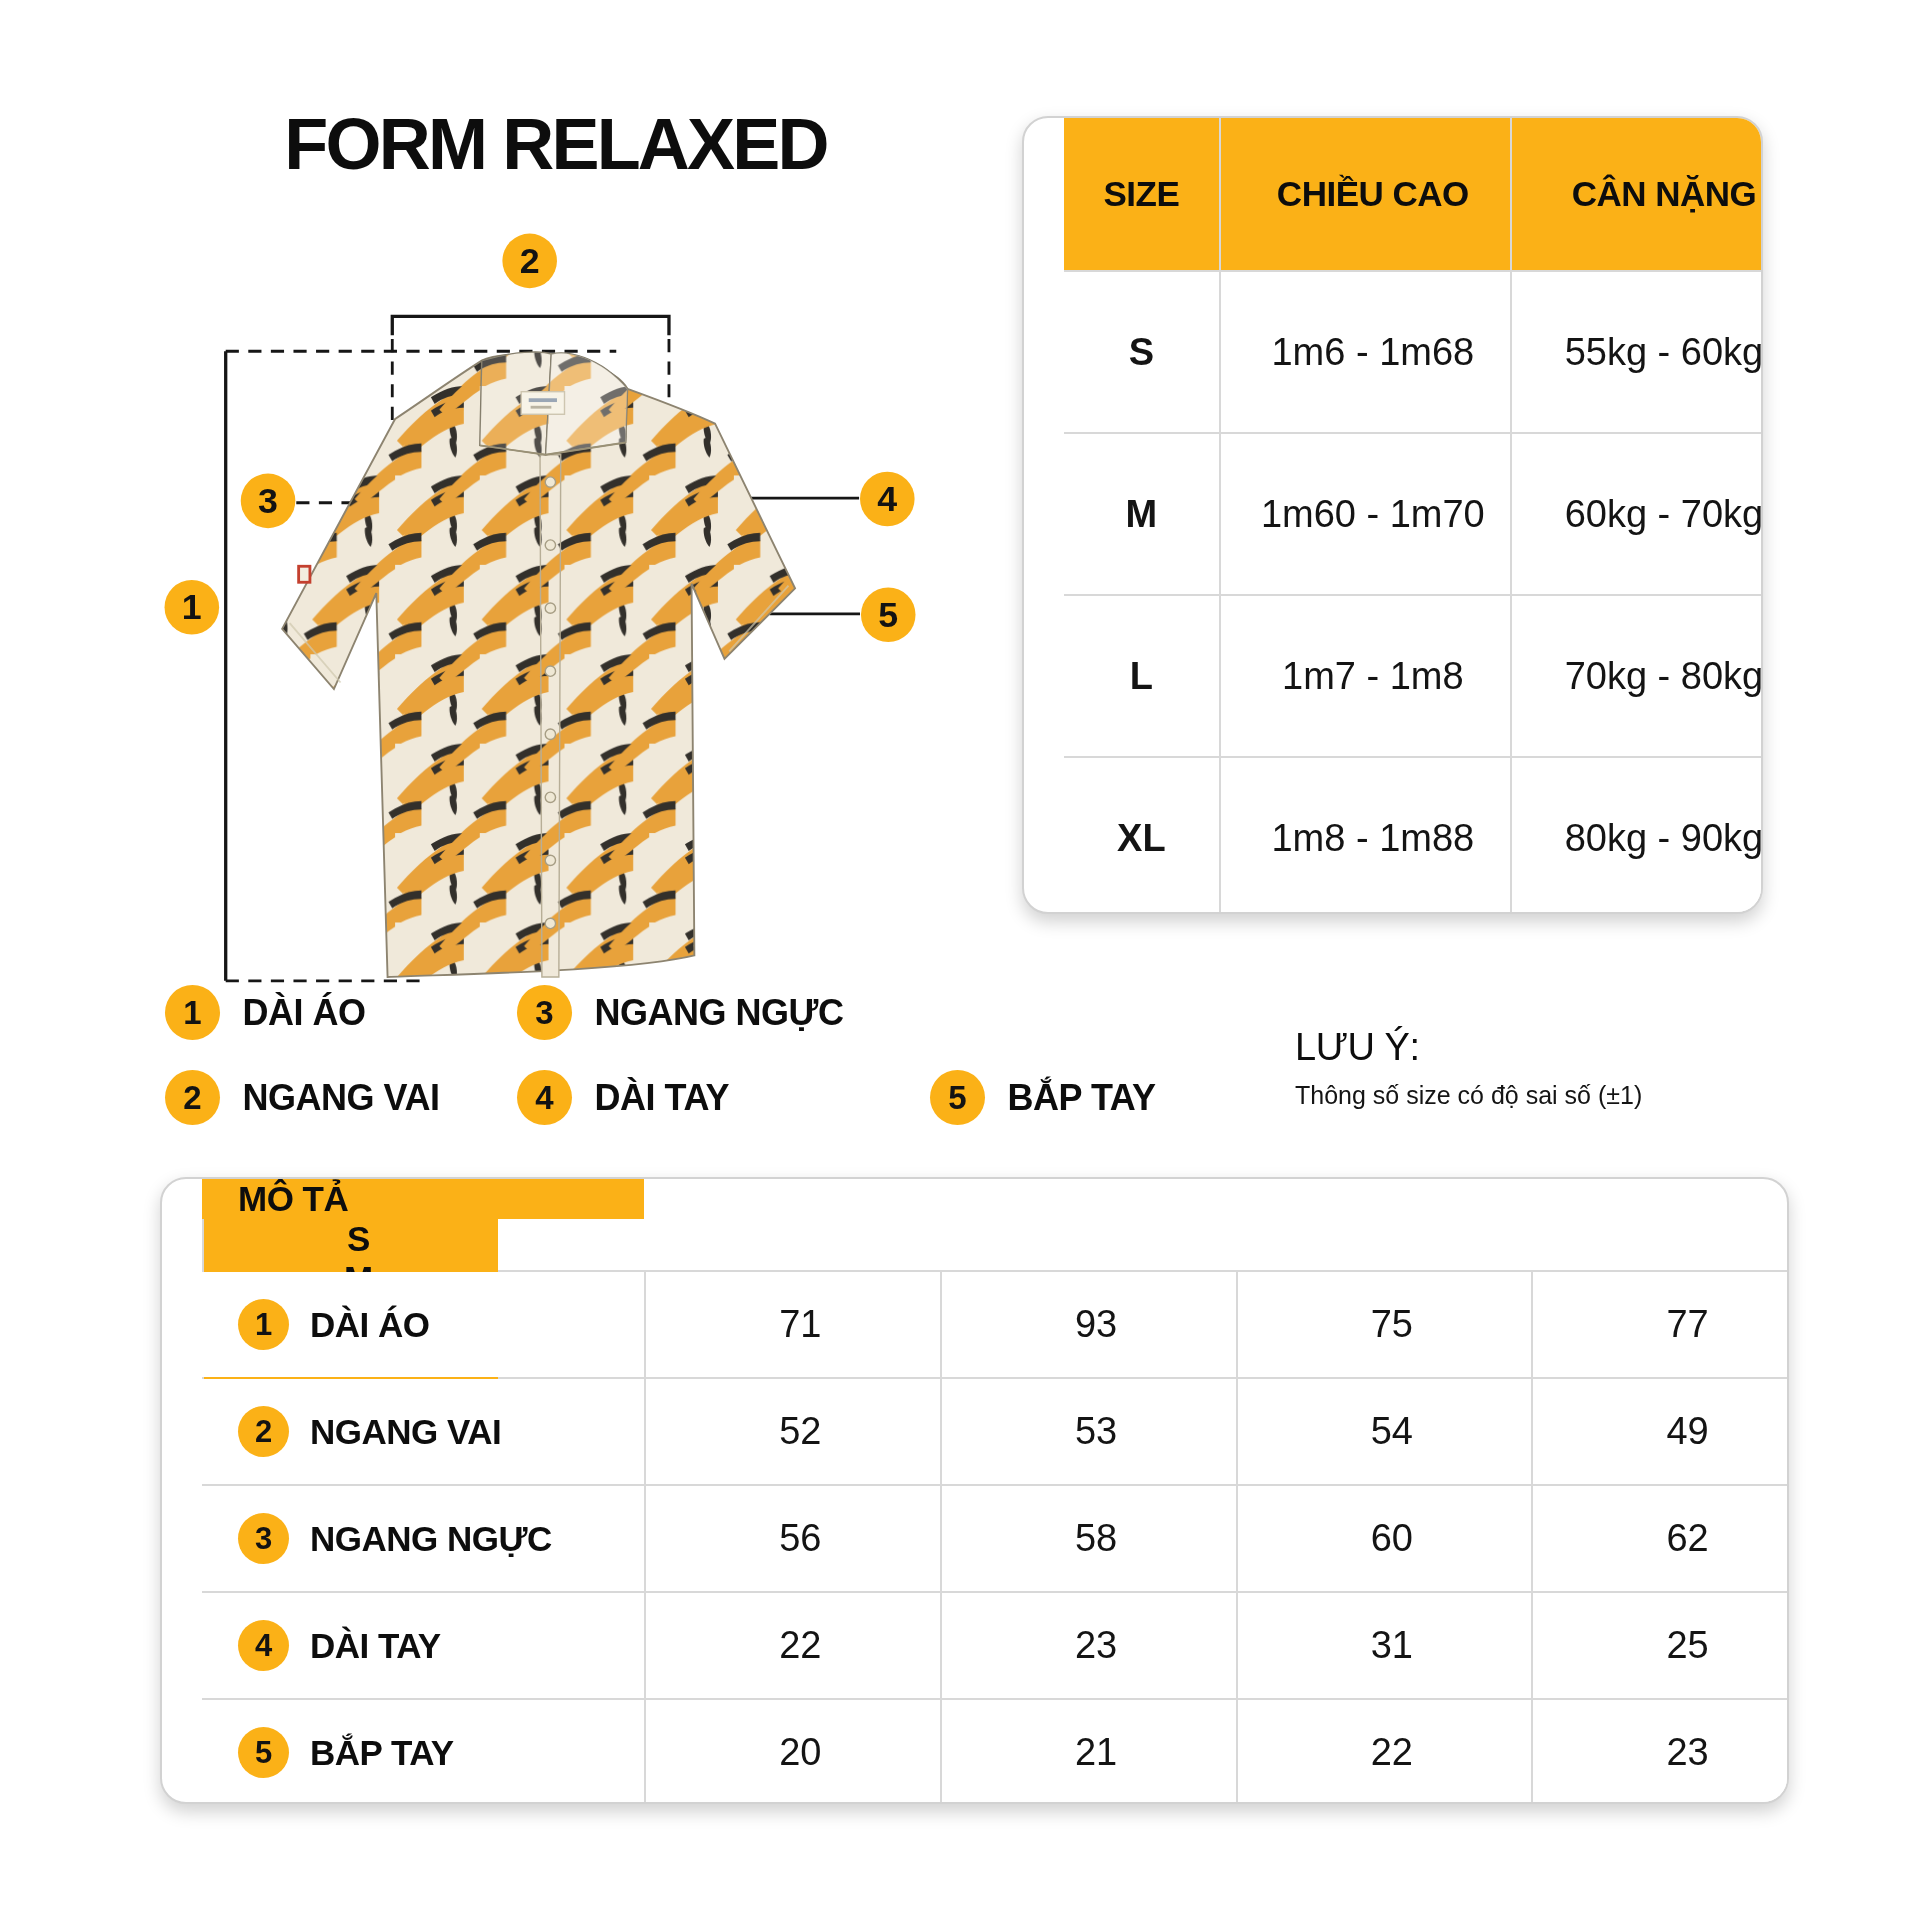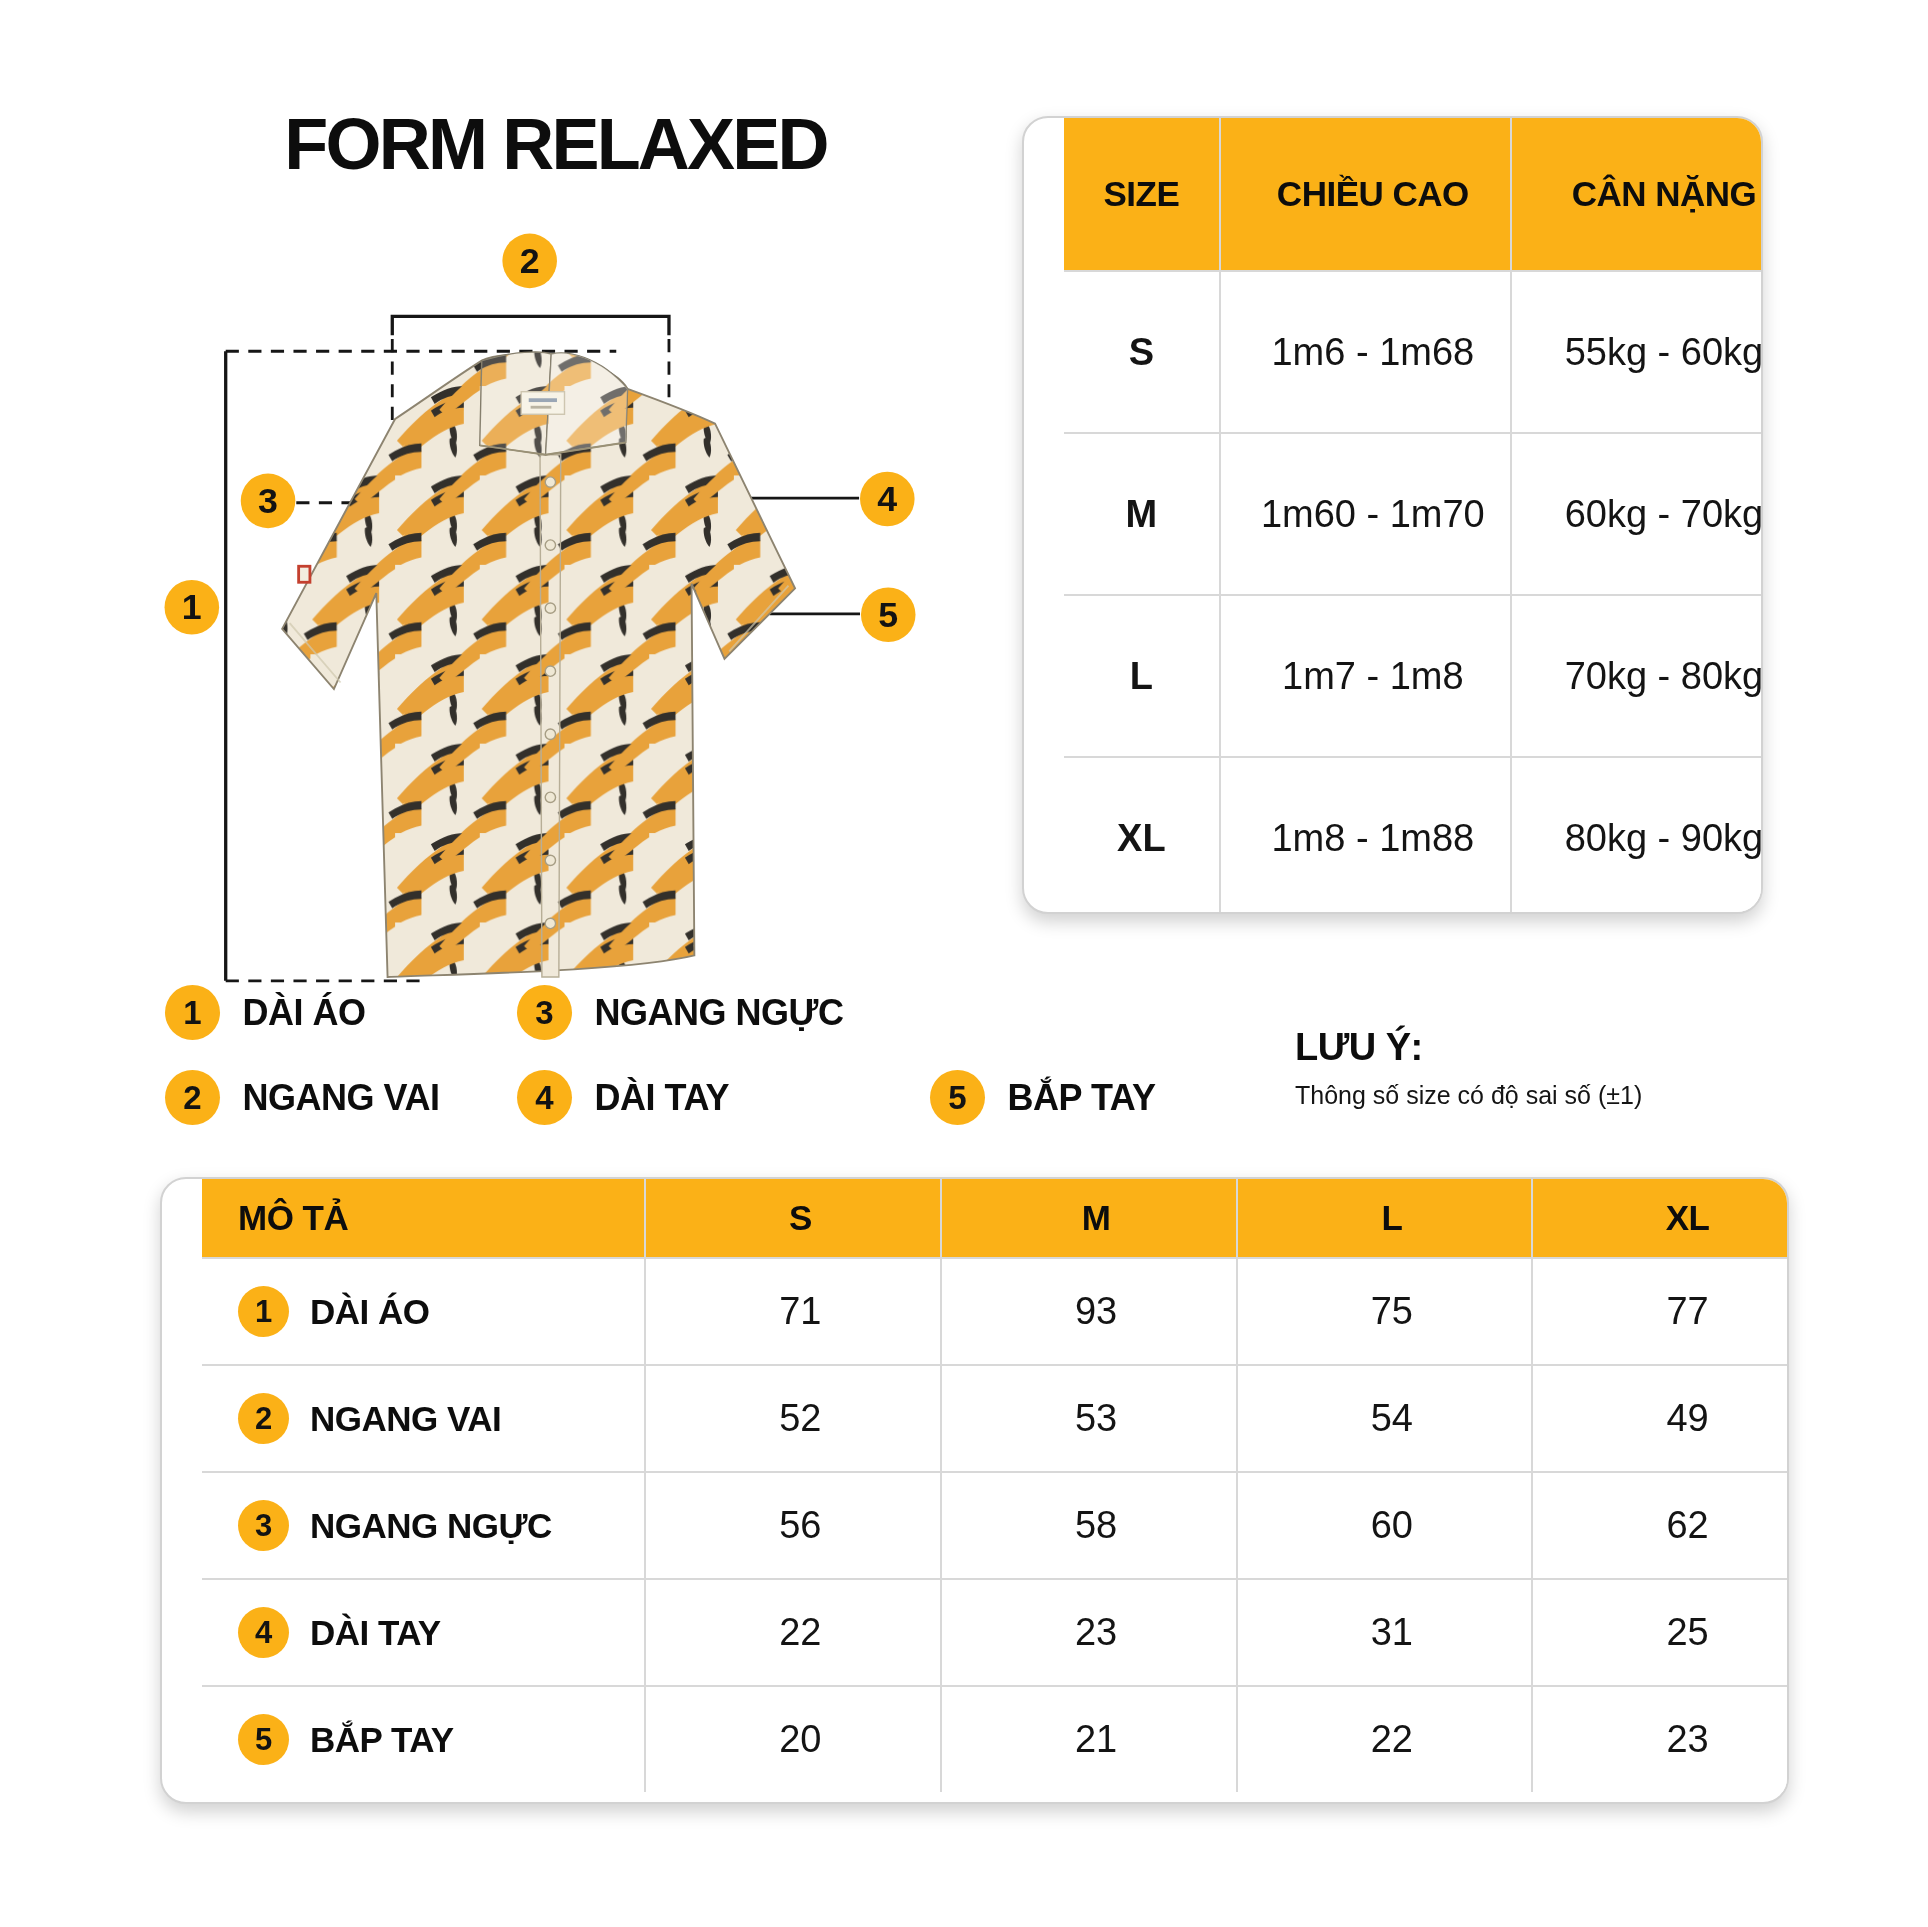--- a/index.html
+++ b/index.html
@@ -41,35 +41,35 @@
   
   .tbl-size{left:1022px;top:116px;width:741px;height:798px;}
   .tbl-size .trow{height:160px;}
   .tbl-size .trow.thead{height:152px;}
   .tbl-size .c1{width:21%;}
   .tbl-size .c2,.tbl-size .c3{width:39.5%;}
   .size-letter{font-weight:bold;font-size:38px;}
   
   .tbl-measure{left:160px;top:1177px;width:1629px;height:627px;}
   .tbl-measure .trow{height:105px;}
-  .tbl-measure .trow.thead{height:78px;}
+  .tbl-measure .trow.thead{height:91px;flex-direction:column;}
   .tbl-measure .c1{width:27.2%;justify-content:flex-start;padding-left:36px;}
   .tbl-measure .cv{width:18.2%;}
   
   .badge{
     box-sizing:border-box;flex:0 0 51px;width:51px;height:51px;border-radius:50%;
     background:#FBB117;display:flex;align-items:center;justify-content:center;
     font-weight:bold;font-size:31px;color:#131313;margin-right:21px;
   }
   .row-label{font-weight:bold;font-size:35px;letter-spacing:-0.5px;color:#0d0d0d;}
   
   .legend-item{position:absolute;display:flex;align-items:center;}
   .legend-item .badge{flex:0 0 55px;width:55px;height:55px;font-size:33px;margin-right:22.6px;}
   .legend-item .row-label{font-size:36px;}
-  .note-title{position:absolute;left:1295px;top:1026px;font-weight:bold;font-size:38px;letter-spacing:-0.5px;color:#0d0d0d;}
+  .note-title{position:absolute;left:1295px;top:1026px;font-weight:normal;font-size:38px;letter-spacing:-0.5px;color:#0d0d0d;}
   .note-text{position:absolute;left:1295px;top:1081px;font-size:25px;color:#141414;}
 </style>
 </head>
 <body>
 
 <div class="canvas">
 
   <div class="page-title">FORM RELAXED</div>
 
   <div class="shirt-area">

